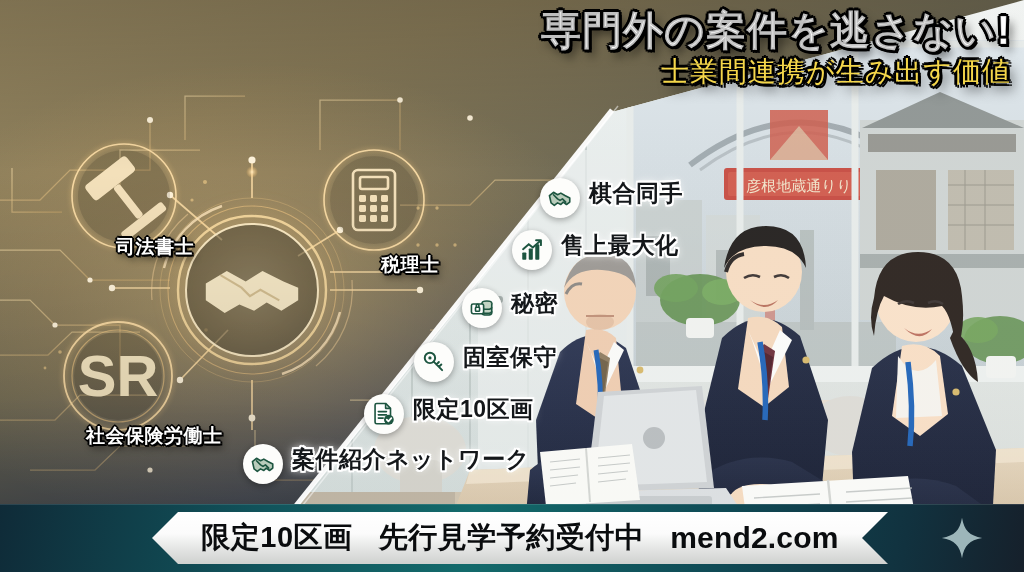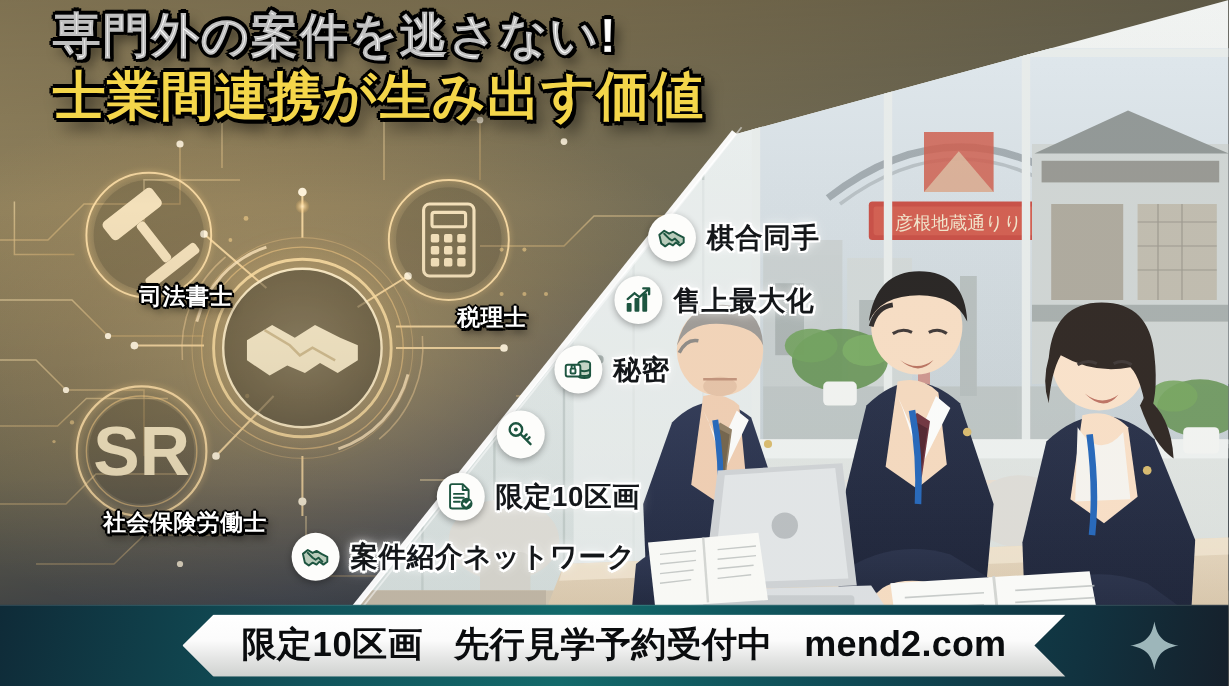--- a/index.html
+++ b/index.html
@@ -24,48 +24,48 @@
   .circuit{position:absolute;inset:0;}
 
   
   .photo{
     position:absolute;inset:0;
     -webkit-clip-path:polygon(100% 0,100% 100%,255% 100%, 245px 572px, 612px 112px, 100% 0);
             clip-path:polygon(612px 112px, 1024px 0, 1024px 572px, 245px 572px);
   }
 
   
-  .headline{position:absolute;left:0;right:13px;top:8px;text-align:left;z-index:40;margin-left:44px;}
+  .headline{position:absolute;left:0;right:13px;top:8px;text-align:right;z-index:40;margin-left:44px;}
   .hl1{
     font-size:40px;font-weight:bold;letter-spacing:1px;color:#ffffff;line-height:1.12;
     -webkit-text-stroke:1px rgba(0,0,0,.25);
     text-shadow:
       3px 3px 0 #000,-2px -2px 0 #000,2px -2px 0 #000,-2px 2px 0 #000,
       0 3px 0 #000,3px 0 0 #000,0 -3px 0 #000,-3px 0 0 #000,
       5px 7px 10px rgba(0,0,0,.65);
   }
   .hl2{
-    font-size:44px;font-weight:bold;letter-spacing:1px;color:#f4d64a;line-height:1.14;margin-top:3px;
+    font-size:28px;font-weight:normal;letter-spacing:1px;color:#f4d64a;line-height:1.14;margin-top:3px;
     text-shadow:
       3px 3px 0 #000,-2px -2px 0 #000,2px -2px 0 #000,-2px 2px 0 #000,
       0 3px 0 #000,3px 0 0 #000,0 -3px 0 #000,-3px 0 0 #000,
       6px 8px 12px rgba(0,0,0,.7);
   }
 
   
   .node-label{
     position:absolute;z-index:35;color:#fff;font-weight:bold;font-size:19px;letter-spacing:.5px;white-space:nowrap;
     text-shadow:2px 2px 0 #000,-1px -1px 0 #000,1px -1px 0 #000,-1px 1px 0 #000,
                 0 2px 0 #000,2px 0 0 #000,0 -2px 0 #000,-2px 0 0 #000,
                 3px 4px 7px rgba(0,0,0,.8);
     margin-left:44px;
   }
 
   
-  .feat{position:absolute;z-index:38;display:flex;align-items:center;gap:9px;white-space:nowrap;}
+  .feat{position:absolute;z-index:38;display:flex;gap:9px;white-space:nowrap;}
   .feat .badge{
     width:40px;height:40px;border-radius:50%;background:#fdfdfb;
     display:flex;align-items:center;justify-content:center;flex:0 0 auto;
     box-shadow:0 2px 6px rgba(0,0,0,.32);
   }
   .feat .badge svg{width:26px;height:26px;display:block;}
   .feat .txt{
     color:#14171a;font-weight:bold;font-size:23px;letter-spacing:.5px;
     text-shadow:
       1.6px 1.6px 0 #fff,-1.6px -1.6px 0 #fff,1.6px -1.6px 0 #fff,-1.6px 1.6px 0 #fff,
@@ -536,20 +536,21 @@
   <div class="feat" style="left:414px;top:342px;">
     <span class="badge">
       <svg viewBox="0 0 32 32">
           <g fill="none" stroke="#1d5540" stroke-width="2.4" stroke-linecap="round">
         <circle cx="11" cy="11" r="6.4"></circle>
             <circle cx="11" cy="11" r="2" fill="#1d5540" stroke="none"></circle>
         <path d="M15.6 15.6L26 26M22 22l3-3M19 19l3-3"></path>
           </g>
         </svg>
     </span>
+    <span class="txt">固室保守</span>
   </div>
 
   <div class="feat" style="left:364px;top:394px;">
     <span class="badge">
       <svg viewBox="0 0 32 32">
           <g fill="none" stroke="#1d5540" stroke-width="2" stroke-linejoin="round">
         <path d="M7 3h11l6 6v17a2 2 0 01-2 2H7a2 2 0 01-2-2V5a2 2 0 012-2z" fill="#fff"></path>
         <path d="M18 3v6h6"></path>
             <path d="M9 13h10M9 17h10M9 21h6" stroke-linecap="round"></path>
         <circle cx="22" cy="23" r="6" fill="#1d5540" stroke="none"></circle>

